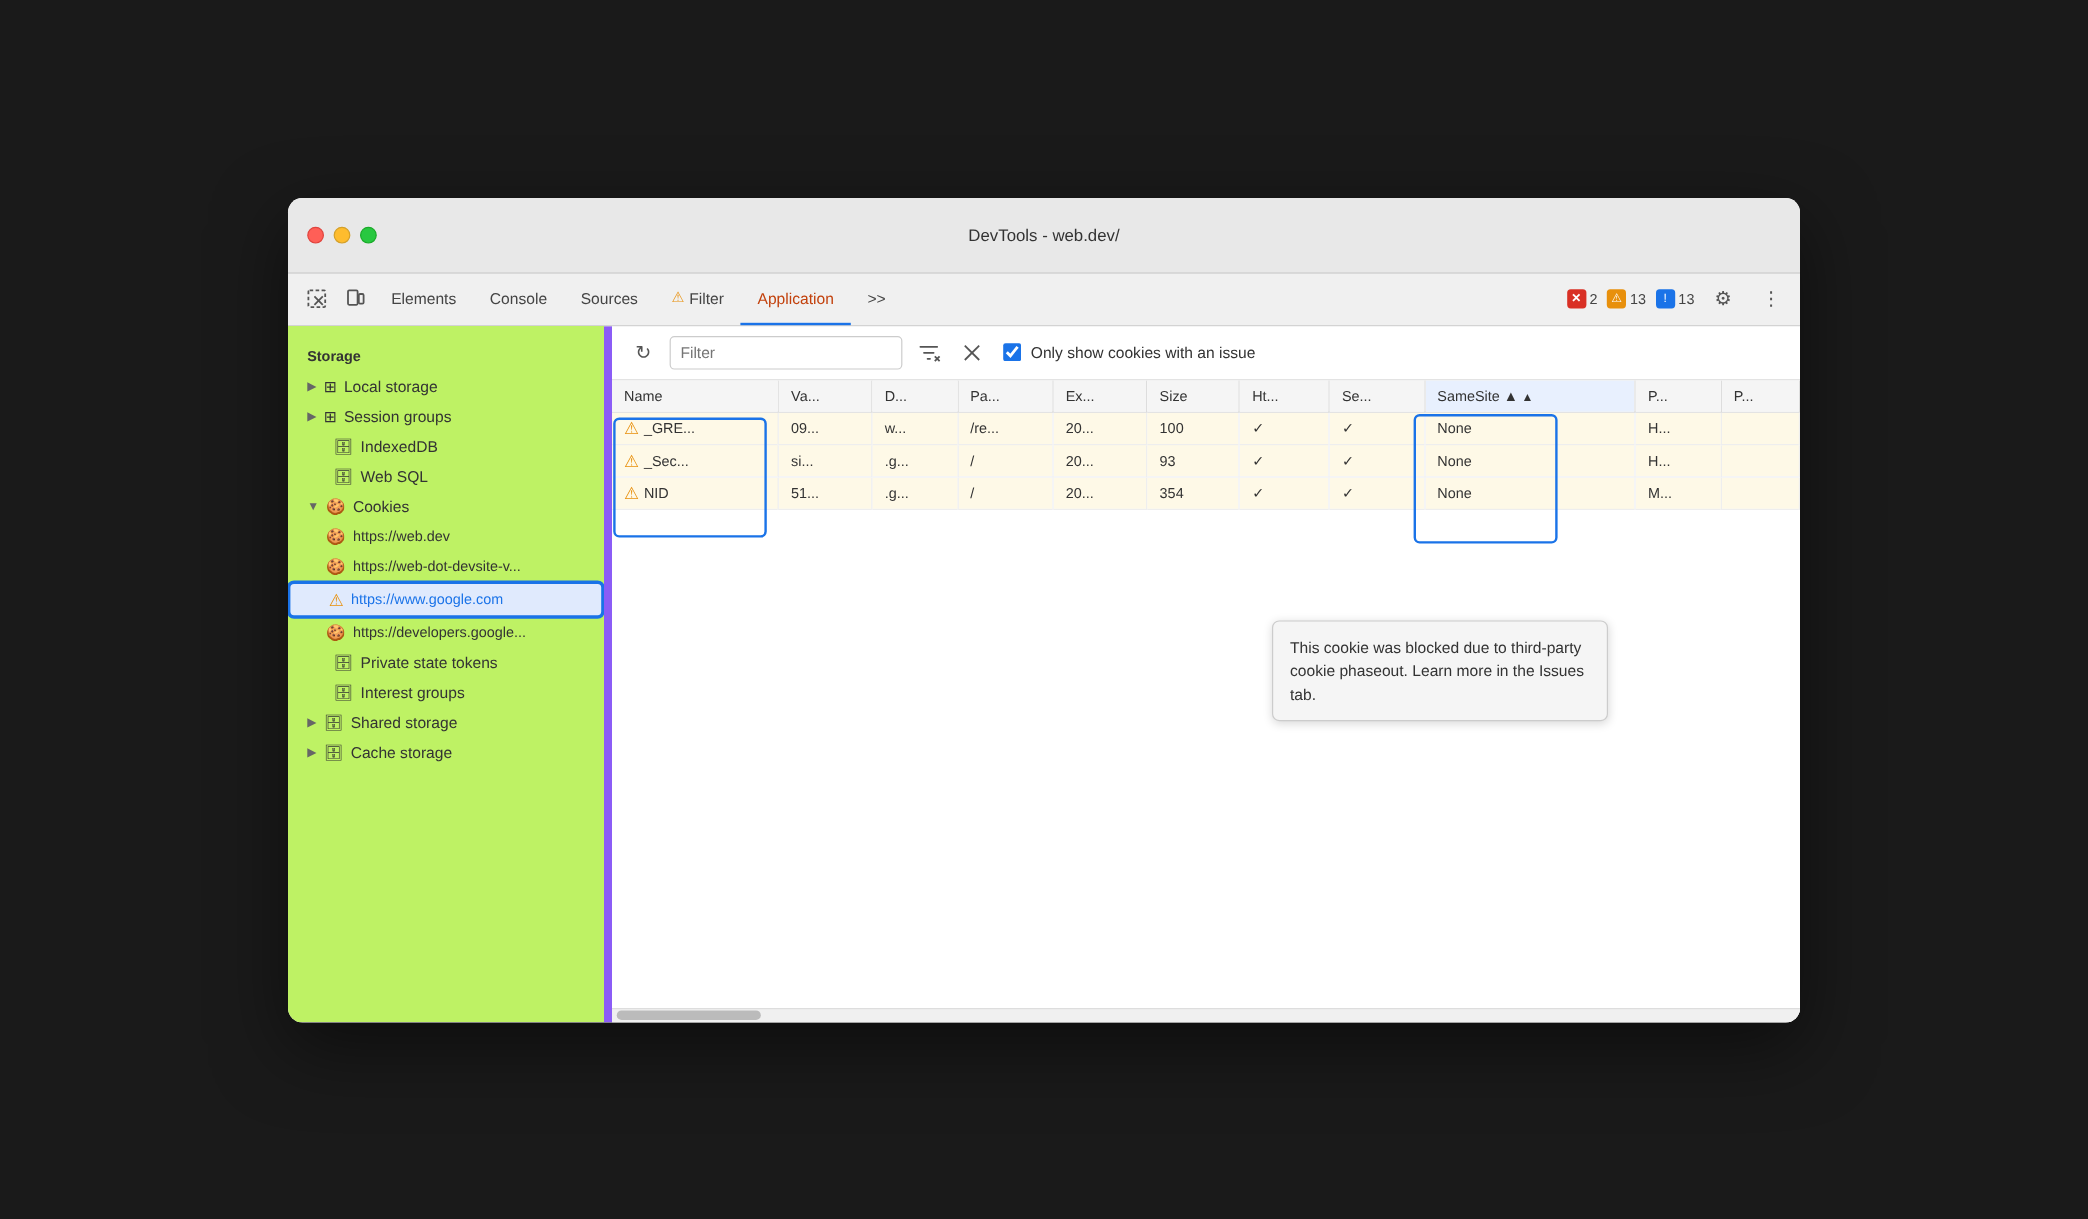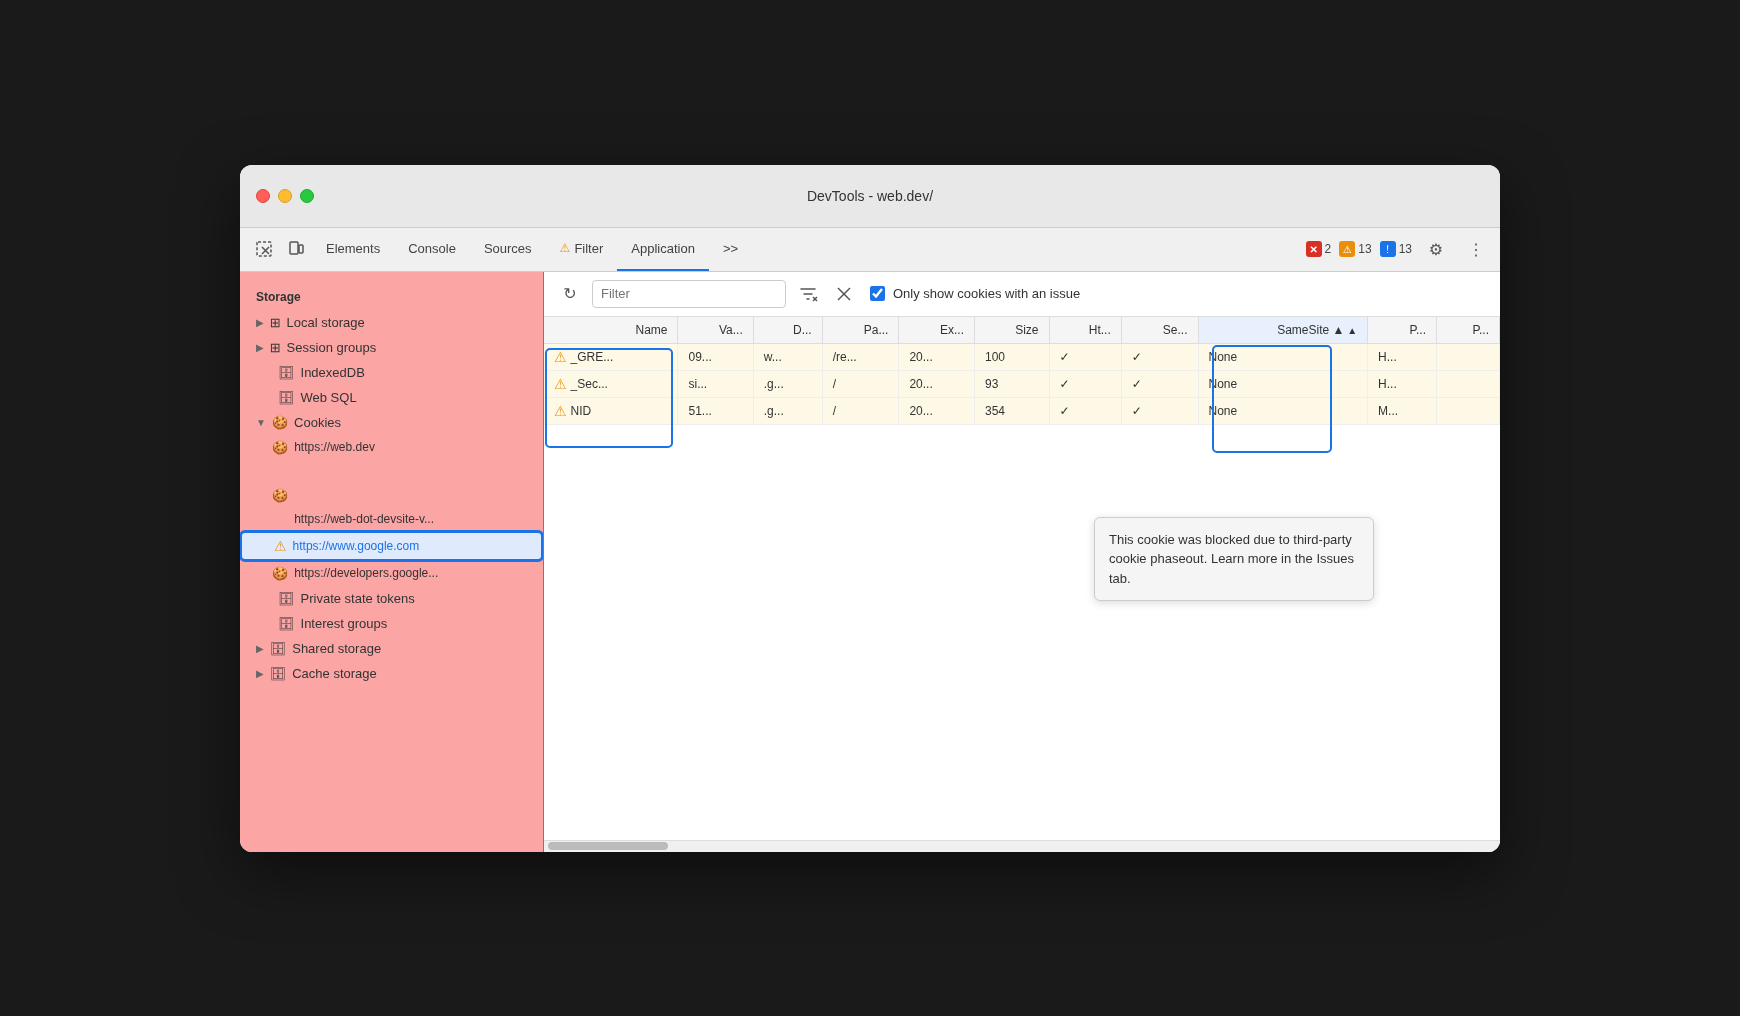--- a/index.html
+++ b/index.html
@@ -80,21 +80,21 @@
       height: 44px;
       display: flex;
       align-items: center;
       font-size: 13px;
       color: #444;
       cursor: pointer;
       border-bottom: 2px solid transparent;
       white-space: nowrap;
     }
     .devtools-tab.active {
-      color: #404040;
+      color: #c2410c;
       border-bottom: 2px solid #1a73e8;
     }
     .tab-warning {
       color: #e8900c;
       margin-right: 4px;
       font-size: 12px;
     }
     .devtools-tabs-right {
       margin-left: auto;
       display: flex;
@@ -145,23 +145,23 @@
 
     
     .main-layout {
       display: flex;
       height: calc(100% - 96px);
       min-height: 580px;
     }
 
     
     .sidebar {
-      width: 304px;
-      background: #fca5a5;
-      border-right: 1px solid #8b5cf6;
+      width: 270px;
+      background: #bef264;
+      border-right: 7px solid #8b5cf6;
       overflow-y: auto;
       padding: 12px 0;
       flex-shrink: 0;
     }
     .sidebar-section-header {
       font-size: 12px;
       font-weight: 600;
       color: #333;
       padding: 6px 16px;
       text-transform: none;
@@ -269,21 +269,21 @@
     table {
       width: 100%;
       border-collapse: collapse;
       font-size: 12px;
     }
     thead th {
       background: #f5f5f5;
       border-bottom: 1px solid #ddd;
       border-right: 1px solid #ddd;
       padding: 6px 10px;
-      text-align: right;
+      text-align: left;
       font-weight: 500;
       color: #333;
       position: sticky;
       top: 0;
       white-space: nowrap;
       cursor: pointer;
       user-select: none;
     }
     thead th.sorted-asc::after { content: ' ▲'; font-size: 10px; }
     tbody tr { border-bottom: 1px solid #eee; }
@@ -456,21 +456,21 @@
         <span>Cookies</span>
       </div>
 
       <div class="sidebar-item sub">
         <span>🍪</span>
         <span style="font-size:12px; overflow:hidden; text-overflow:ellipsis; white-space:nowrap; max-width:180px;">https://web.dev</span>
       </div>
 
       <div class="sidebar-item sub">
         <span>🍪</span>
-        <span style="font-size:12px; overflow:hidden; text-overflow:ellipsis; white-space:nowrap; max-width:180px;margin-top:47px;">https://web-dot-devsite-v...</span>
+        <span style="font-size:12px; overflow:hidden; text-overflow:ellipsis; white-space:nowrap; max-width:180px;">https://web-dot-devsite-v...</span>
       </div>
 
       <div class="sidebar-item sub active sidebar-google-warn" style="position:relative;">
         <span style="color:#e8900c; font-size:14px;">⚠</span>
         <span style="font-size:12px; overflow:hidden; text-overflow:ellipsis; white-space:nowrap; max-width:170px; color:#1a73e8;">https://www.google.com</span>
       </div>
 
       <div class="sidebar-item sub">
         <span>🍪</span>
         <span style="font-size:12px; overflow:hidden; text-overflow:ellipsis; white-space:nowrap; max-width:180px;">https://developers.google...</span>

